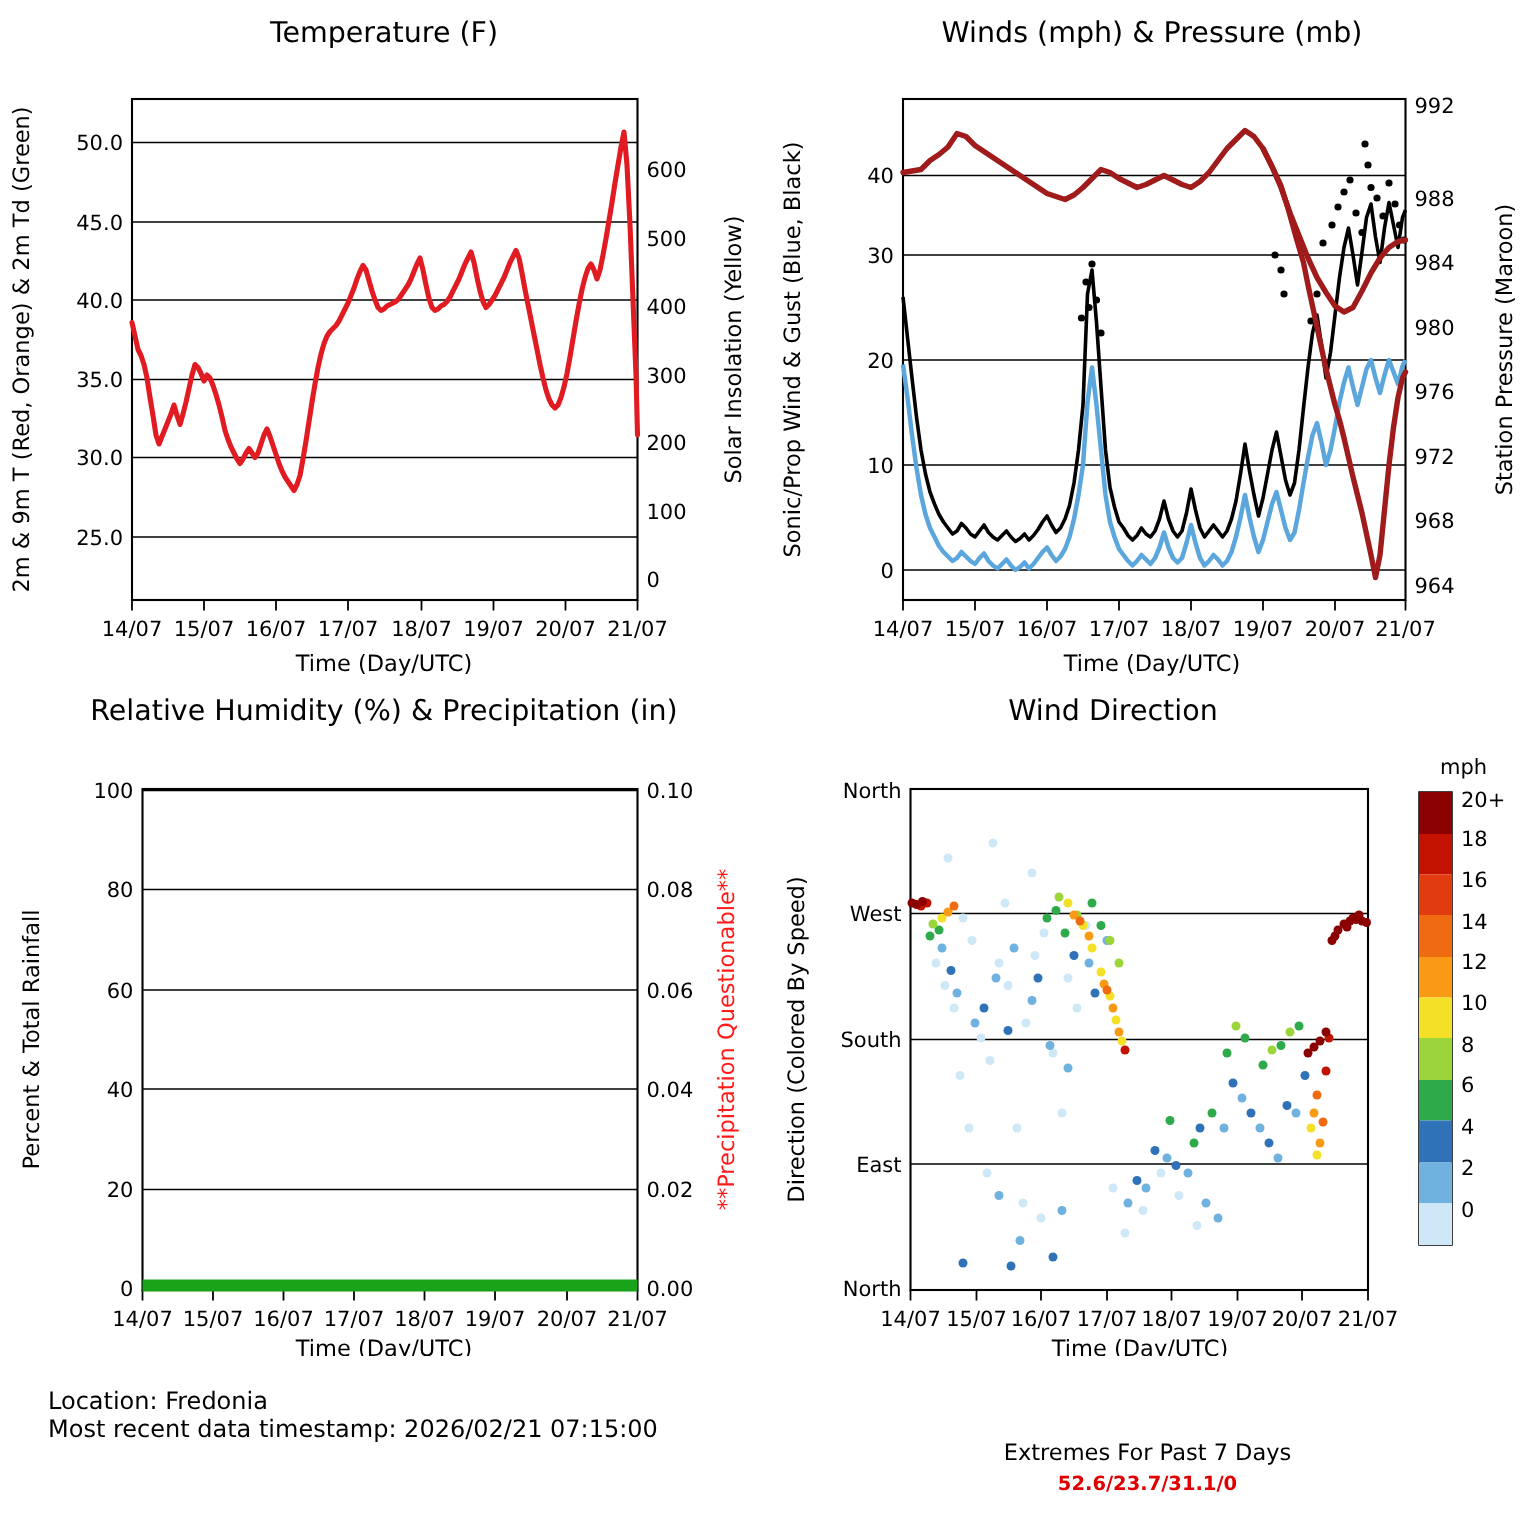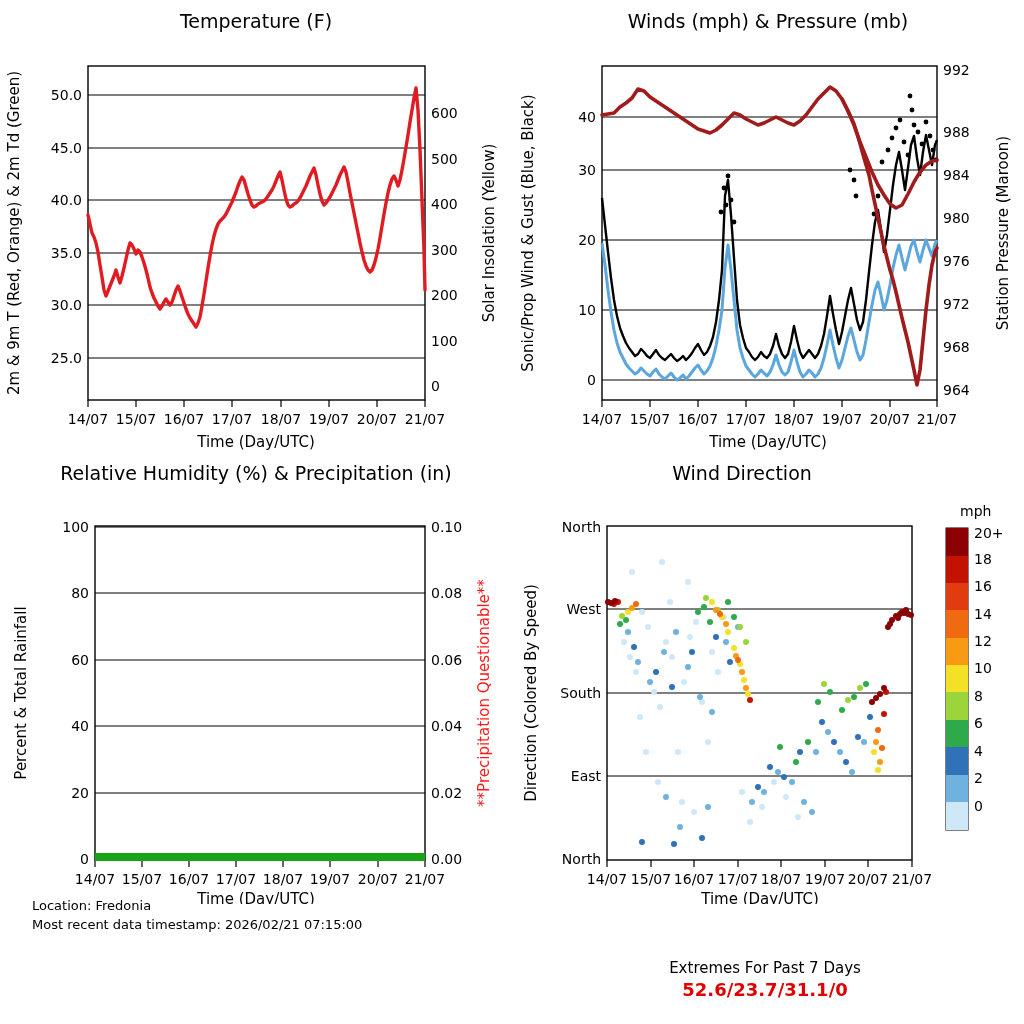--- a/index.html
+++ b/index.html
@@ -4,23 +4,23 @@
 <style>
   html,body{margin:0;padding:0;}
   body{width:1024px;height:1024px;background:#ffffff;font-family:"DejaVu Sans",sans-serif;color:#000;}
   .page{position:relative;width:1024px;height:1024px;}
   .panel{position:absolute;}
   .title{text-align:center;font-size:19px;}
   svg{display:block;}
   text{font-family:"DejaVu Sans",sans-serif;}
   .axlab{font-size:15px;}
   .tick{font-size:14px;}
-  .footer{position:absolute;left:32px;top:896px;font-size:13px;line-height:19px;}
+  .footer{position:absolute;left:32px;top:924px;font-size:16px;line-height:19px;}
   .extremes{position:absolute;left:530px;top:957px;width:470px;text-align:center;font-size:15px;line-height:22px;}
-  .extremes .vals{color:#e00000;font-weight:bold;font-size:18px;}
+  .extremes .vals{color:#e00000;font-weight:bold;font-size:13px;}
 </style>
 </head>
 <body>
 
 <div class="page">
 
   <div class="panel" style="left:0;top:0;width:512px;height:452px;">
     <svg width="512" height="452" viewBox="0 0 512 452">
       <text class="title" x="256" y="28" text-anchor="middle" font-size="19">Temperature (F)</text>
 

